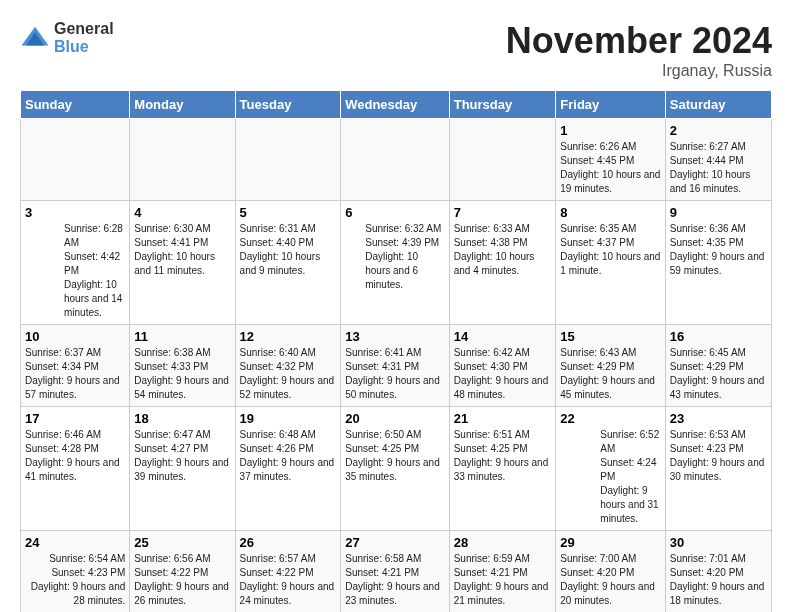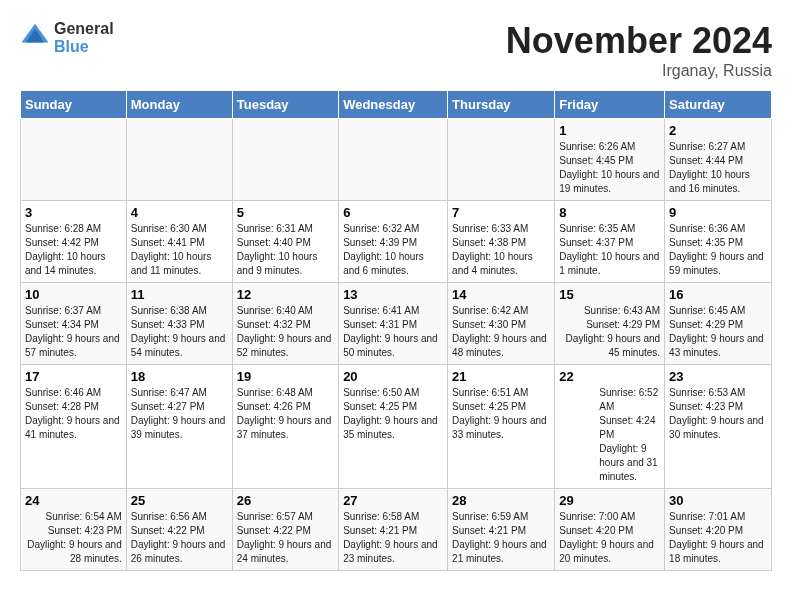--- a/index.html
+++ b/index.html
@@ -11,20 +11,21 @@
       padding: 20px;
     }
     .header {
       display: flex;
       justify-content: space-between;
       align-items: flex-start;
       margin-bottom: 10px;
     }
     .logo {
       display: flex;
+      align-items: center;
       gap: 4px;
     }
     .logo-text {
       display: flex;
       flex-direction: column;
       line-height: 1.1;
     }
     .logo-general {
       font-size: 16px;
       font-weight: bold;
@@ -142,39 +143,39 @@
         <td>
           <span class="day-num">2</span>
           <div class="day-info" style="white-space: pre-line;">Sunrise: 6:27 AM
 Sunset: 4:44 PM
 Daylight: 10 hours and 16 minutes.</div>
         </td>
       </tr>
       <tr>
         <td>
           <span class="day-num">3</span>
-          <div class="day-info" style="white-space: pre-line;">Sunrise: 6:28 AM
+          <div class="day-info" style="white-space: pre-line; margin-left: 39px;">Sunrise: 6:28 AM
 Sunset: 4:42 PM
 Daylight: 10 hours and 14 minutes.</div>
         </td>
         <td>
           <span class="day-num">4</span>
           <div class="day-info" style="white-space: pre-line;">Sunrise: 6:30 AM
 Sunset: 4:41 PM
 Daylight: 10 hours and 11 minutes.</div>
         </td>
         <td>
           <span class="day-num">5</span>
           <div class="day-info" style="white-space: pre-line;">Sunrise: 6:31 AM
 Sunset: 4:40 PM
 Daylight: 10 hours and 9 minutes.</div>
         </td>
         <td>
           <span class="day-num">6</span>
-          <div class="day-info" style="white-space: pre-line;">Sunrise: 6:32 AM
+          <div class="day-info" style="white-space: pre-line; margin-left: 20px;">Sunrise: 6:32 AM
 Sunset: 4:39 PM
 Daylight: 10 hours and 6 minutes.</div>
         </td>
         <td>
           <span class="day-num">7</span>
           <div class="day-info" style="white-space: pre-line;">Sunrise: 6:33 AM
 Sunset: 4:38 PM
 Daylight: 10 hours and 4 minutes.</div>
         </td>
         <td>
@@ -216,21 +217,21 @@
 Daylight: 9 hours and 50 minutes.</div>
         </td>
         <td>
           <span class="day-num">14</span>
           <div class="day-info" style="white-space: pre-line;">Sunrise: 6:42 AM
 Sunset: 4:30 PM
 Daylight: 9 hours and 48 minutes.</div>
         </td>
         <td>
           <span class="day-num">15</span>
-          <div class="day-info" style="white-space: pre-line; text-align: right;">Sunrise: 6:43 AM
+          <div class="day-info" style="white-space: pre-line;">Sunrise: 6:43 AM
 Sunset: 4:29 PM
 Daylight: 9 hours and 45 minutes.</div>
         </td>
         <td>
           <span class="day-num">16</span>
           <div class="day-info" style="white-space: pre-line;">Sunrise: 6:45 AM
 Sunset: 4:29 PM
 Daylight: 9 hours and 43 minutes.</div>
         </td>
       </tr>

